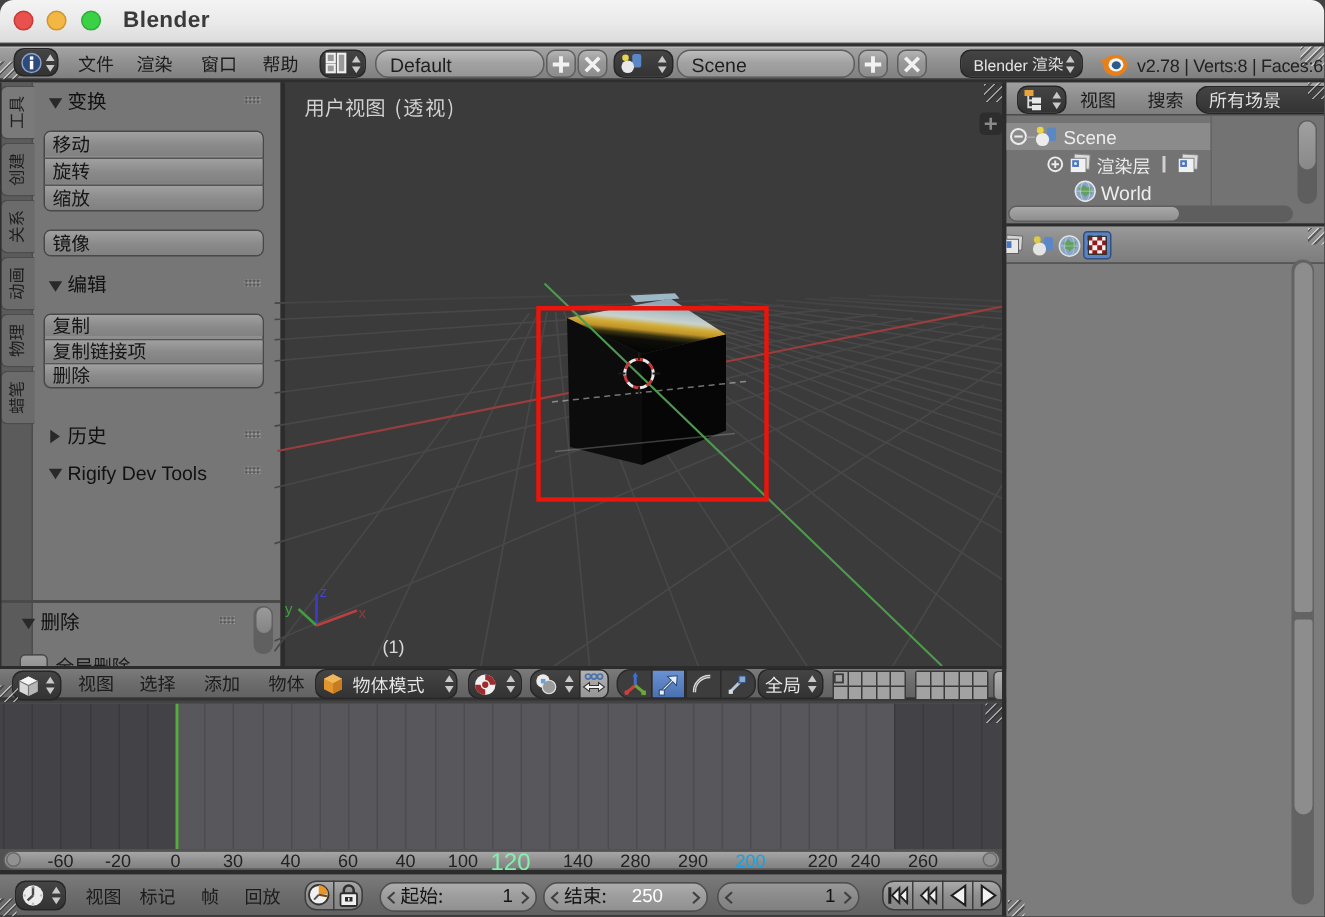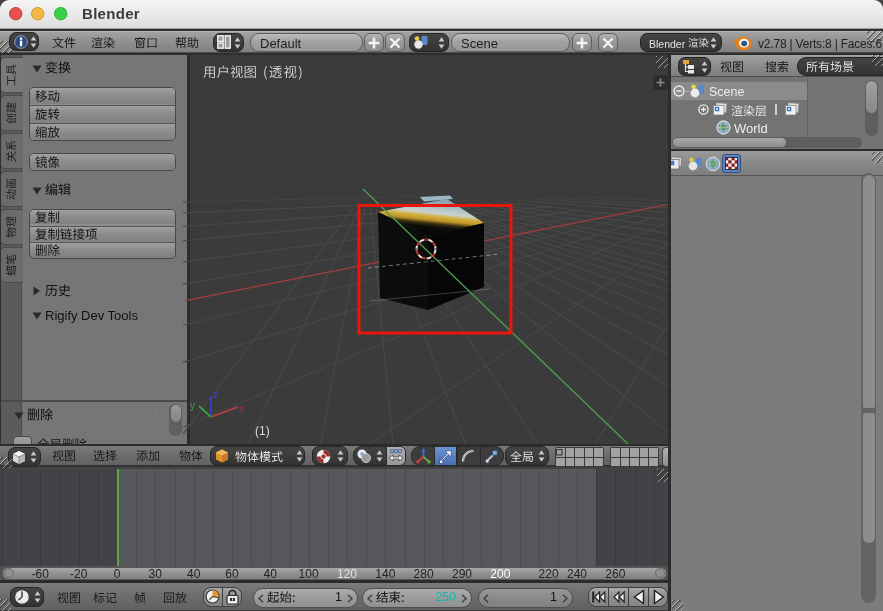--- a/index.html
+++ b/index.html
@@ -493,25 +493,25 @@
       <circle cx="5" cy="5" r="4.5" fill="#919191" stroke="#6a6a6a" stroke-width="1"></circle>
     </svg>
 <div style="left:20.3px;top:567px;width:40px;text-align:center;font-size:12px;color:#222">-60</div>
 <div style="left:58.7px;top:567px;width:40px;text-align:center;font-size:12px;color:#222">-20</div>
 <div style="left:97.0px;top:567px;width:40px;text-align:center;font-size:12px;color:#222">0</div>
 <div style="left:135.3px;top:567px;width:40px;text-align:center;font-size:12px;color:#222">30</div>
 <div style="left:173.7px;top:567px;width:40px;text-align:center;font-size:12px;color:#222">40</div>
 <div style="left:212.0px;top:567px;width:40px;text-align:center;font-size:12px;color:#222">60</div>
 <div style="left:250.3px;top:567px;width:40px;text-align:center;font-size:12px;color:#222">40</div>
 <div style="left:288.6px;top:567px;width:40px;text-align:center;font-size:12px;color:#222">100</div>
-<div style="left:327.0px;top:567px;width:40px;text-align:center;font-size:12px;color:#e5e5e5">120</div>
+<div style="left:327.0px;top:567px;width:40px;font-size:16px;color:#86efac">120</div>
 <div style="left:365.3px;top:567px;width:40px;text-align:center;font-size:12px;color:#222">140</div>
 <div style="left:403.6px;top:567px;width:40px;text-align:center;font-size:12px;color:#222">280</div>
 <div style="left:442.0px;top:567px;width:40px;text-align:center;font-size:12px;color:#222">290</div>
-<div style="left:480.3px;top:567px;width:40px;text-align:center;font-size:12px;color:#ffffff">200</div>
+<div style="left:480.3px;top:567px;width:40px;text-align:center;font-size:12px;color:#0ea5e9">200</div>
 <div style="left:518.6px;top:567px;width:40px;text-align:right;font-size:12px;color:#222">220</div>
 <div style="left:557.0px;top:567px;width:40px;text-align:center;font-size:12px;color:#222">240</div>
 <div style="left:595.3px;top:567px;width:40px;text-align:center;font-size:12px;color:#222">260</div>
 <div style="left:0;top:580px;width:671px;height:3px;background:#2c2c2c"></div>
 <div style="left:0;top:583px;width:671px;height:28px;background:linear-gradient(#7b7b7b,#6c6c6c 50%,#616161);border-bottom:1px solid #3a3a3a"></div>
 <div class="hatch" style="left:0;top:599px;width:11px;height:12px"></div>
 <div class="pill" style="left:10px;top:587px;width:34px;height:20px"></div>
 <svg class="cj" style="left:14px;top:589px" width="16" height="16">
       <circle cx="8" cy="8" r="6.8" fill="#ececec"></circle>
       <path d="M8 8 L8 2.2 M8 8 L4.4 11.2" stroke="#4a4a4a" stroke-width="1.6"></path>
@@ -564,21 +564,21 @@
 <div style="left:362px;top:588px;width:110px;height:20px;background:linear-gradient(#adadad,#9c9c9c 50%,#909090);border:1px solid #4e4e4e;border-radius:10px"></div>
     <svg class="cj" style="left:367px;top:594px" width="6" height="9">
       <path d="M5 0.8 L1 4.5 L5 8.2" fill="none" stroke="#3f3f3f" stroke-width="1.4"></path>
     </svg>
     <svg class="cj" style="left:461px;top:594px" width="6" height="9">
       <path d="M1 0.8 L5 4.5 L1 8.2" fill="none" stroke="#3f3f3f" stroke-width="1.4"></path>
     </svg>
     <svg class="cj" style="left:376.0px;top:588.2px" width="30" height="19">
       <path transform="translate(0,13.8)" d="M0.8 -2.3Q0.8 -2.4 0.7 -2.6Q0.7 -2.7 0.6 -2.9Q0.5 -3.1 0.5 -3.2Q0.7 -3.2 0.9 -3.5Q1.2 -3.7 1.5 -4Q1.6 -4.2 1.9 -4.6Q2.3 -5 2.7 -5.5Q3 -6 3.4 -6.6Q3.8 -7.2 4.2 -7.9L5 -7.3Q4.2 -6.1 3.3 -4.9Q2.4 -3.7 1.5 -2.8V-2.8Q1.5 -2.8 1.4 -2.7Q1.2 -2.7 1.1 -2.6Q1 -2.6 0.9 -2.5Q0.8 -2.4 0.8 -2.3ZM0.8 -2.3 0.8 -3.1 1.2 -3.4 5 -4Q5 -3.8 5 -3.6Q5 -3.4 5 -3.2Q3.7 -3 2.9 -2.8Q2.1 -2.7 1.7 -2.6Q1.3 -2.5 1.1 -2.4Q0.9 -2.4 0.8 -2.3ZM0.7 -5.3Q0.7 -5.4 0.6 -5.6Q0.6 -5.8 0.5 -6Q0.4 -6.2 0.4 -6.3Q0.6 -6.3 0.7 -6.5Q0.9 -6.7 1.1 -7Q1.2 -7.2 1.4 -7.5Q1.6 -7.9 1.9 -8.3Q2.1 -8.8 2.3 -9.3Q2.6 -9.9 2.8 -10.4L3.7 -10Q3.4 -9.3 3 -8.5Q2.6 -7.8 2.2 -7.1Q1.8 -6.4 1.3 -5.9V-5.9Q1.3 -5.9 1.2 -5.8Q1.2 -5.8 1 -5.7Q0.9 -5.6 0.8 -5.5Q0.7 -5.4 0.7 -5.3ZM0.7 -5.3 0.7 -6 1.2 -6.3 3.8 -6.6Q3.8 -6.4 3.7 -6.2Q3.7 -5.9 3.7 -5.8Q2.8 -5.7 2.3 -5.6Q1.7 -5.6 1.4 -5.5Q1.1 -5.5 0.9 -5.4Q0.8 -5.4 0.7 -5.3ZM0.4 -0.7Q1 -0.8 1.8 -0.9Q2.5 -1.1 3.3 -1.2Q4.2 -1.4 5 -1.6L5.1 -0.7Q3.9 -0.4 2.7 -0.2Q1.5 0.1 0.6 0.3ZM5.1 -8.8H11.8V-7.9H5.1ZM5.4 -6H11.6V-5.1H5.4ZM6.2 -0.4H10.8V0.5H6.2ZM8 -10.5H9V-5.5H8ZM5.7 -3.8H11.3V0.9H10.3V-3H6.7V1H5.7Z M13.4 -9.2H24.1V-8.3H13.4ZM18.2 -10.5H19.2V1H18.2ZM18.1 -3.8 18.9 -3.5Q18.5 -2.8 17.9 -2.2Q17.3 -1.6 16.6 -1.1Q15.9 -0.6 15.1 -0.1Q14.4 0.3 13.7 0.6Q13.6 0.5 13.5 0.3Q13.3 0.2 13.2 0Q13.1 -0.1 13 -0.2Q13.7 -0.5 14.5 -0.8Q15.2 -1.2 15.9 -1.7Q16.6 -2.2 17.2 -2.7Q17.7 -3.3 18.1 -3.8ZM19.4 -3.8Q19.9 -3.1 20.8 -2.4Q21.6 -1.7 22.6 -1.1Q23.6 -0.5 24.6 -0.2Q24.5 -0.1 24.3 0Q24.2 0.2 24.1 0.3Q24 0.5 23.9 0.6Q22.9 0.2 21.9 -0.4Q20.9 -1 20.1 -1.8Q19.2 -2.6 18.6 -3.5ZM15.2 -6.1V-4.2H22.3V-6.1ZM14.3 -6.9H23.2V-3.3H14.3Z M26.7 -4.9Q26.4 -4.9 26.2 -5.1Q25.9 -5.4 25.9 -5.8Q25.9 -6.1 26.2 -6.4Q26.4 -6.6 26.7 -6.6Q27.1 -6.6 27.3 -6.4Q27.6 -6.1 27.6 -5.8Q27.6 -5.4 27.3 -5.1Q27.1 -4.9 26.7 -4.9ZM26.7 0.2Q26.4 0.2 26.2 -0.1Q25.9 -0.3 25.9 -0.7Q25.9 -1.1 26.2 -1.3Q26.4 -1.6 26.7 -1.6Q27.1 -1.6 27.3 -1.3Q27.6 -1.1 27.6 -0.7Q27.6 -0.3 27.3 -0.1Q27.1 0.2 26.7 0.2Z" fill="#161616"></path>
     </svg>
-    <div style="left:362px;top:590px;width:94px;text-align:right;font-size:12.5px;color:#14b8a6">250</div>
+    <div style="left:348px;top:590px;width:94px;text-align:right;font-size:12.5px;color:#ffffff">250</div>
 <div style="left:478px;top:588px;width:95px;height:20px;background:linear-gradient(#989898,#8a8a8a 50%,#7f7f7f);border:1px solid #4e4e4e;border-radius:10px"></div>
     <svg class="cj" style="left:483px;top:594px" width="6" height="9">
       <path d="M5 0.8 L1 4.5 L5 8.2" fill="none" stroke="#3f3f3f" stroke-width="1.4"></path>
     </svg>
     <svg class="cj" style="left:562px;top:594px" width="6" height="9">
       <path d="M1 0.8 L5 4.5 L1 8.2" fill="none" stroke="#3f3f3f" stroke-width="1.4"></path>
     </svg>
     <div style="left:478px;top:590px;width:79px;text-align:right;font-size:12.5px;color:#141414">1</div>
 <div style="left:588px;top:587px;width:80px;height:20px;background:linear-gradient(#aaaaaa,#8f8f8f 50%,#858585);border:1px solid #3e3e3e;border-radius:8px"></div>
 <div style="left:608px;top:587px;width:1px;height:20px;background:#3e3e3e"></div>

